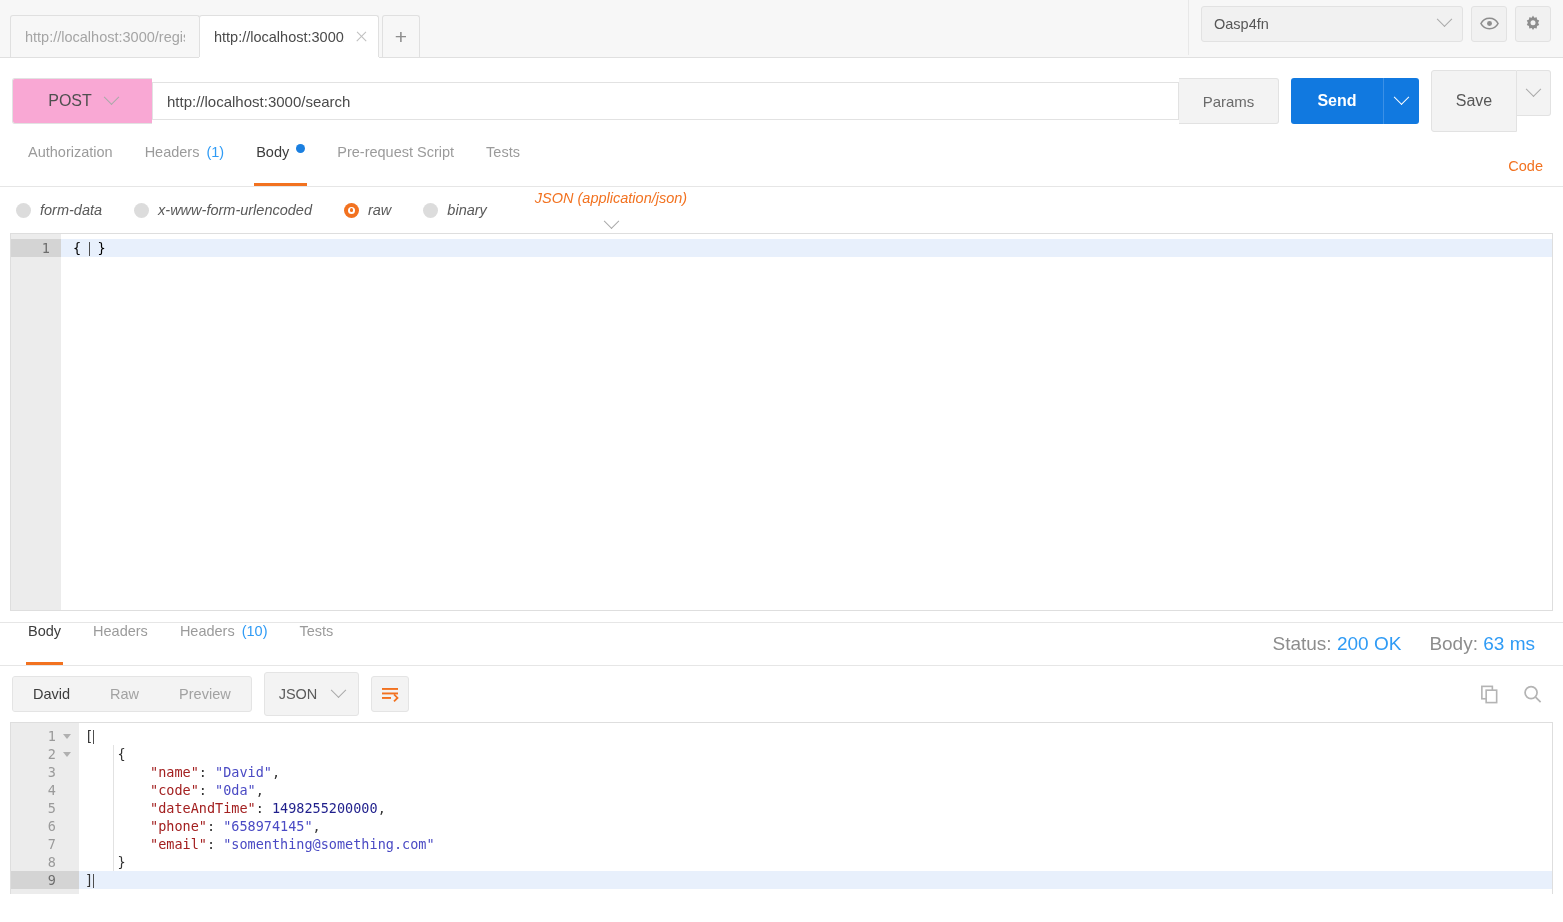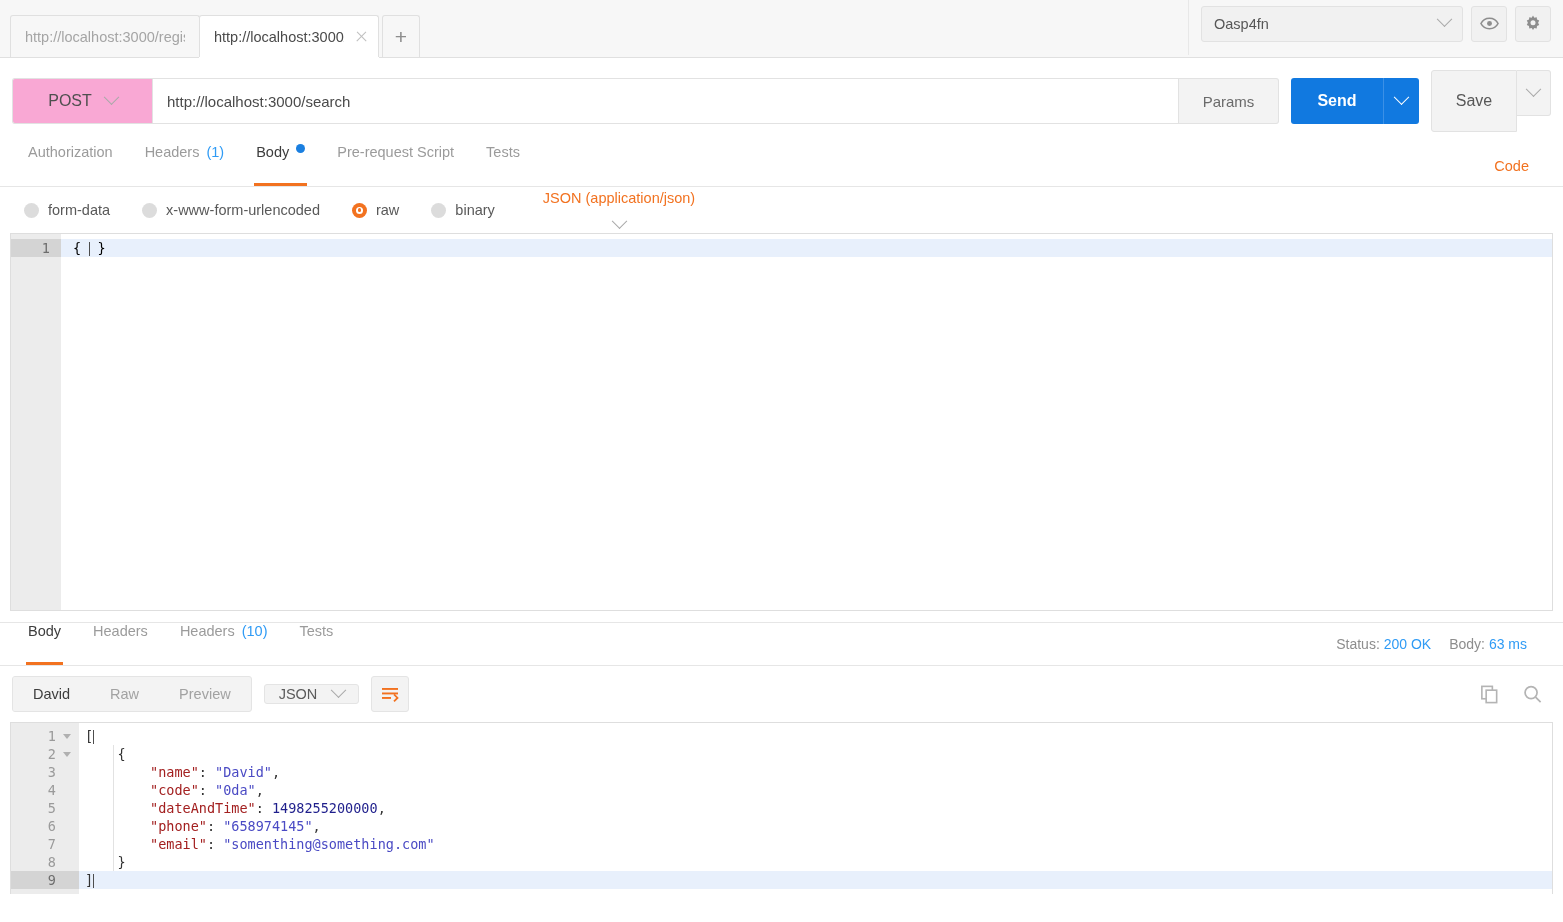--- a/index.html
+++ b/index.html
@@ -117,21 +117,21 @@
   .method {
     height: 46px; min-width: 140px;
     border: 1px solid #e2e2e2; border-right: none;
     background: #f9a8d4;
     border-radius: 3px 0 0 3px;
     display:flex; align-items:center; justify-content:center; gap:14px;
     font-size: 16px; color: #4f4f4f;
     padding: 0 16px;
   }
   .urlinput {
-    height: 46px; flex: 1;
+    height: 38px; flex: 1;
     border: 1px solid #e2e2e2;
     background: #fff;
     display:flex; align-items:center;
     padding: 0 14px;
     font-size: 15px; color: #4a4a4a;
     min-width: 0;
   }
   .params-btn {
     height: 46px; min-width: 100px;
     border: 1px solid #e2e2e2; border-left: none;
@@ -192,31 +192,32 @@
   .rt.active::after {
     content:""; position:absolute; left:14px; right:14px; bottom:0;
     height: 3px; background: #f27220;
   }
   .rt .count { color: #2f9bf5; }
   .bluedot {
     width: 9px; height: 9px; border-radius: 50%;
     background: #1a7fe0; display:inline-block;
   }
   .code-link {
-    position: absolute; right: 34px; top: 50%;
+    position: absolute; right: 20px; top: 50%;
     transform: translateY(-50%);
     color: #f27220; font-size: 14.5px;
   }
 
   
   .bodytype {
     display:flex; align-items:center;
     height: 46px;
-    padding: 0 24px;
+    padding: 0 16px;
     gap: 0;
+    font-style: italic;
   }
   .radio-wrap { display:flex; align-items:center; gap:9px; margin-right: 32px; font-size: 14.5px; color:#595959; }
   .radio {
     width: 15px; height: 15px; border-radius: 50%;
     background: #dcdcdc; position: relative; flex: none;
   }
   .radio.on { background: #f27220; }
   .radio.on::after {
     content:""; position:absolute; left:50%; top:50%;
     width: 7px; height:7px; margin:-3.5px 0 0 -3.5px;
@@ -279,24 +280,24 @@
   .resp-sep { height: 11px; background:#fff; }
   .resp-tabs {
     display:flex; align-items:flex-end;
     height: 44px;
     border-top: 1px solid #e6e6e6;
     border-bottom: 1px solid #e6e6e6;
     padding: 0 12px;
     position: relative;
   }
   .resp-meta {
-    position:absolute; right: 36px; top: 50%;
+    position:absolute; right: 28px; top: 50%;
     transform: translateY(-50%);
-    font-size: 14px; color: #8d8d8d;
-    display:flex; gap: 18px;
+    font-size: 19px; color: #8d8d8d;
+    display:flex; gap: 28px;
   }
   .resp-meta b { font-weight: normal; color:#2f9bf5; }
 
   .resp-toolbar {
     display:flex; align-items:center;
     height: 56px; padding: 0 12px;
     gap: 12px;
     position: relative;
   }
   .seg {
@@ -304,21 +305,21 @@
     background: #f3f3f3; border: 1px solid #e4e4e4; border-radius: 3px;
     overflow: hidden;
   }
   .seg > div {
     display:flex; align-items:center; padding: 0 20px;
     font-size: 14.5px; color: #a2a2a2;
   }
   .seg > div.active { color: #3d3d3d; background: #f3f3f3; }
   .fmt {
     display:flex; align-items:center; gap: 16px;
-    height: 20px; padding: 0 14px;
+    height: 44px; padding: 0 14px;
     background:#f3f3f3; border: 1px solid #e4e4e4; border-radius:3px;
     font-size: 14.5px; color:#5a5a5a;
   }
   .wrap-btn {
     width: 38px; height: 36px;
     background:#f3f3f3; border:1px solid #e4e4e4; border-radius:3px;
     display:flex; align-items:center; justify-content:center;
   }
   .resp-actions {
     position:absolute; right: 20px; top:50%;

